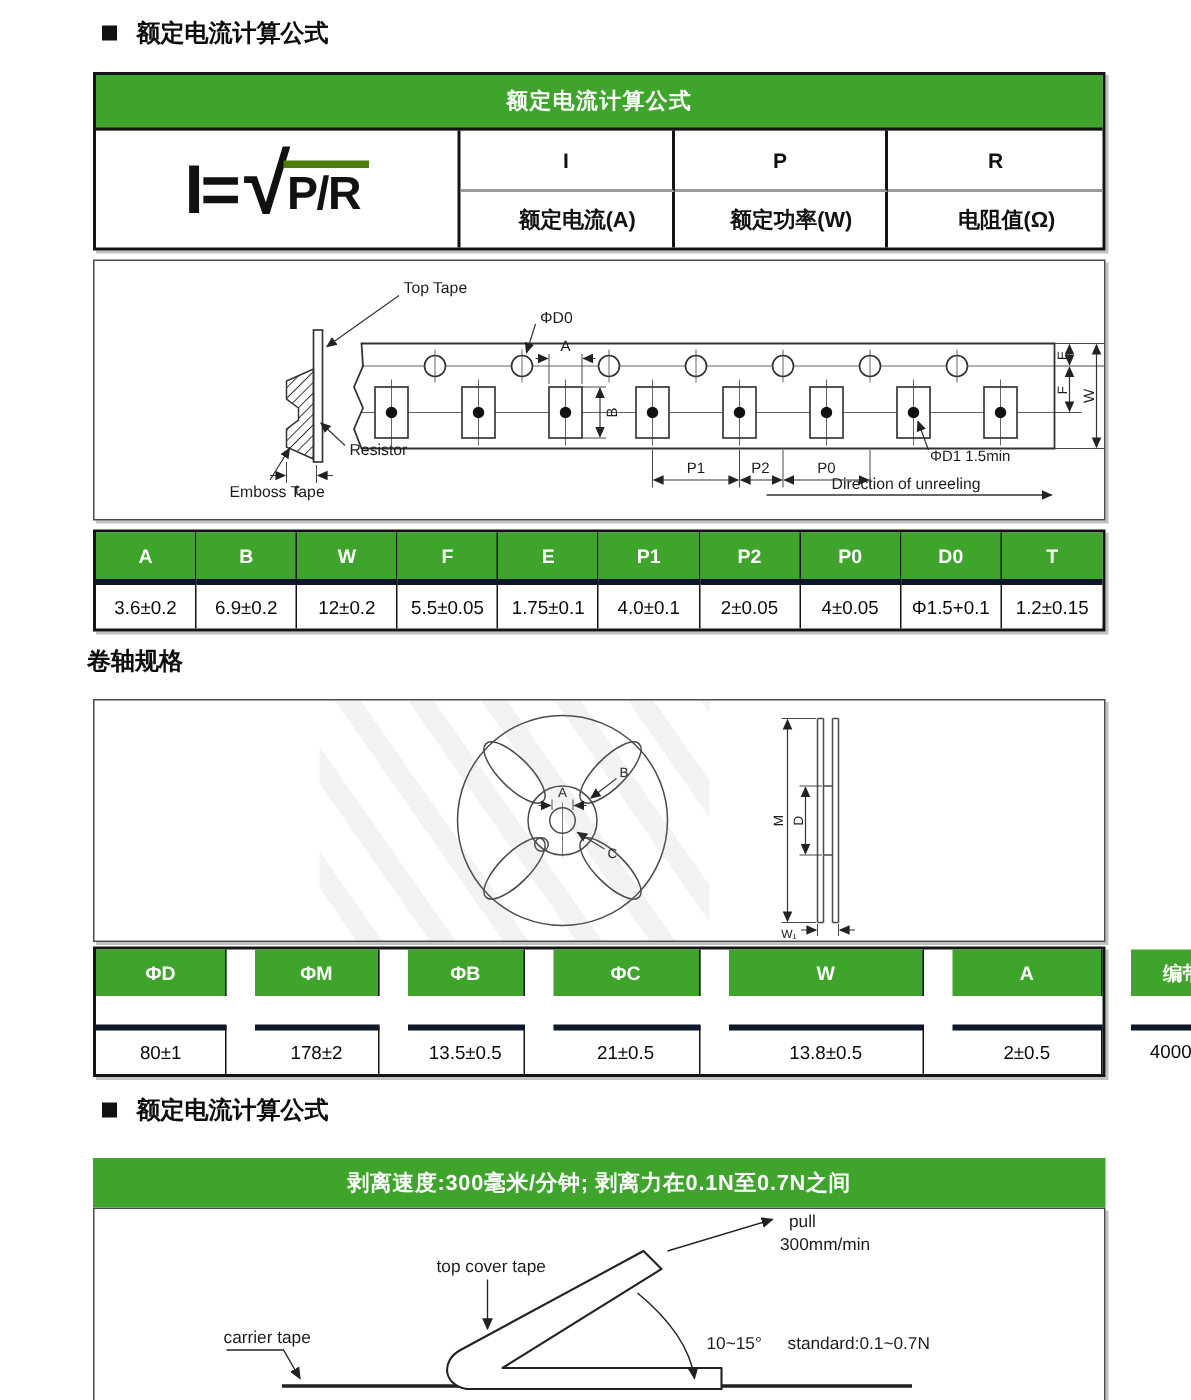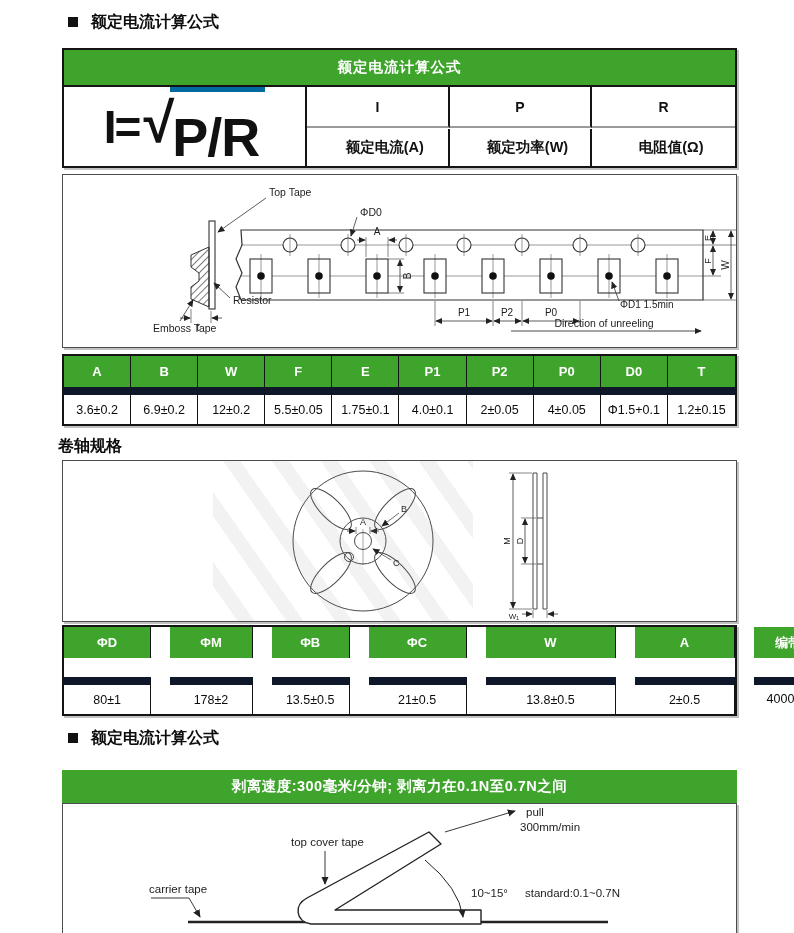--- a/index.html
+++ b/index.html
@@ -15,38 +15,38 @@
   
   .shadowed{box-shadow:2px 2px 0 #c2c2c2;}
 
   
   .tbl1{border:2px solid #141414;margin-top:14px;background:#fff;}
   .tbl1-title{background:var(--green);color:#fff;font-weight:700;font-size:14.5px;height:35px;display:flex;align-items:center;justify-content:center;border-bottom:2px solid #141414;letter-spacing:1px;}
   .tbl1-body{display:flex;}
   .tbl1-formula{width:241px;border-right:2px solid #141414;display:flex;align-items:center;justify-content:center;}
   .f-lead{font-weight:700;font-size:46px;letter-spacing:-2px;}
   .f-root{font-weight:700;font-size:56px;line-height:0.9;margin:0 -4px 6px 4px;}
-  .f-rad{font-weight:700;font-size:54px;letter-spacing:-1px;border-top:5px solid #0369a1;padding:16px 6px 0 2px;line-height:1.08;}
+  .f-rad{font-weight:700;font-size:31px;letter-spacing:-1px;border-top:5px solid #4d7c0f;padding:0 6px 0 2px;line-height:1.08;}
   .tbl1-right{flex:1;display:grid;grid-template-columns:1fr 1fr 1fr;}
   .tbl1-right .cell{display:flex;align-items:center;justify-content:center;font-weight:700;}
   .tbl1-right .sym{height:39px;font-size:14px;border-bottom:2px solid #9a9a9a;}
   .tbl1-right .lab{height:37px;font-size:14.5px;padding-left:15px;}
   .tbl1-right .vr{border-right:2px solid #141414;}
 
   
   .panel{border:1.5px solid #4c4c4c;background:#fff;position:relative;overflow:hidden;}
   .panel svg{display:block;}
   .p1{margin-top:6px;height:172px;}
-  .p2{margin-top:2px;height:160px;}
+  .p2{margin-top:13px;height:160px;padding-left:12px;}
   .p3{height:152px;}
 
   
   .gtab{display:grid;border:2px solid #141414;background:#fff;}
   .gtab .h{background:var(--green);color:#fff;font-weight:700;font-size:13px;height:31px;display:flex;align-items:center;justify-content:center;}
-  .gtab .v{font-size:12.5px;height:29px;display:flex;align-items:center;justify-content:center;border-top:8px solid #0f172a;color:#0c0c0c;}
+  .gtab .v{font-size:12.5px;height:29px;display:flex;align-items:center;justify-content:center;border-top:4px solid #0f172a;color:#0c0c0c;}
   .gtab .vr{border-right:1.5px solid #141414;}
   .tbl2{grid-template-columns:repeat(10,1fr);margin-top:6px;}
   .tbl3{grid-template-columns:13% 12.3% 11.6% 14.6% 19.5% 14.8% 14.2%;margin-top:3px;gap:19px;}
 
   
   .banner{margin-top:20px;height:33px;background:var(--green);color:#fff;font-weight:700;font-size:14.5px;display:flex;align-items:center;justify-content:center;letter-spacing:0.5px;}
 
   
   .wm{position:absolute;left:150px;top:-20px;width:260px;height:260px;pointer-events:none;
       background:repeating-linear-gradient(55deg,transparent 0 26px,rgba(130,130,130,0.10) 26px 40px);

